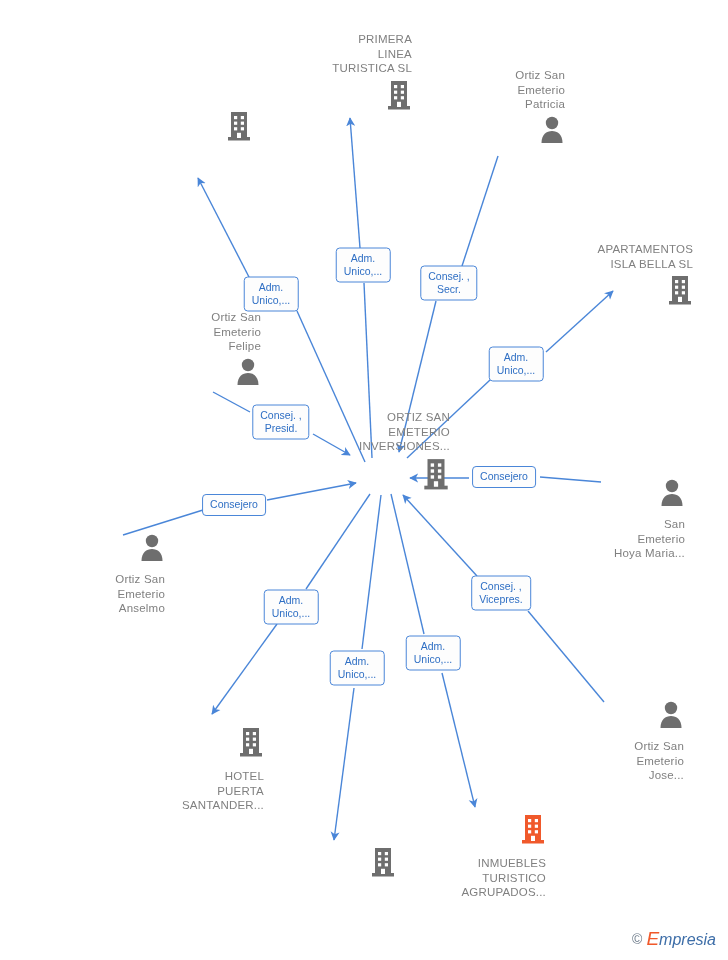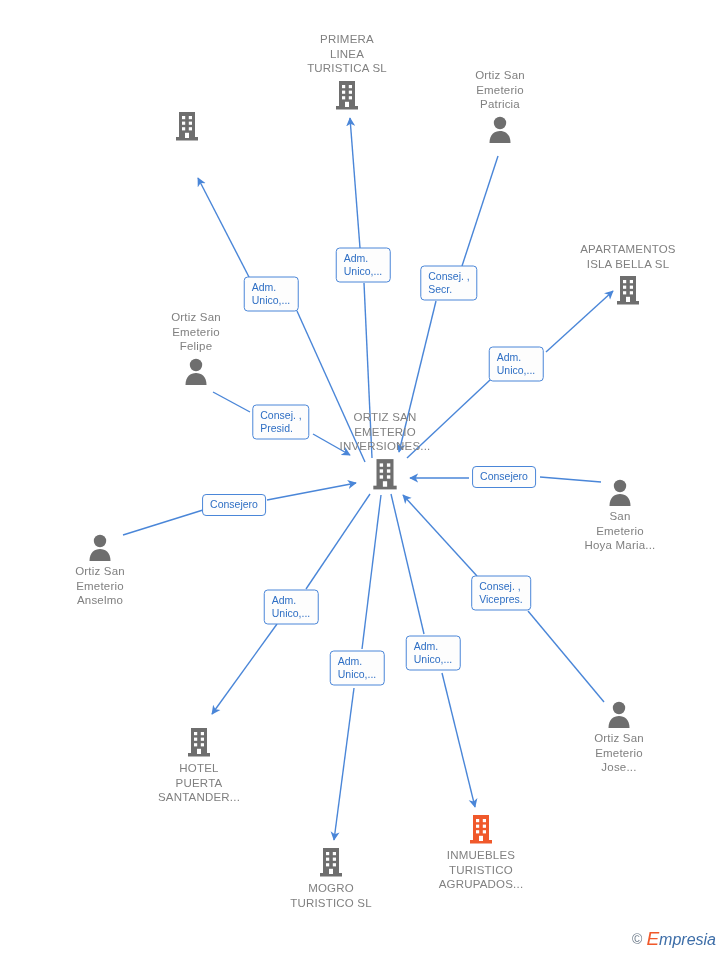--- a/index.html
+++ b/index.html
@@ -24,46 +24,47 @@
     position: absolute;
     left: 0; top: 0;
     width: 728px;
     height: 960px;
     pointer-events: none;
   }
   .node {
     position: absolute;
     width: 130px;
     margin-left: -65px;
-    text-align: center;
+    text-align: right;
     color: #808080;
     font-size: 11.5px;
     line-height: 14.5px;
     letter-spacing: 0.2px;
   }
   .node .glyph {
     display: block;
     line-height: 0;
   }
   .node .caption {
     display: block;
     white-space: pre-line;
   }
-  .node.below .caption { margin-top: 3px; }
+  .node.below .caption { margin-top: 11px; }
   .node.above .caption { margin-bottom: 3px; }
 
   .edge-label {
     position: absolute;
     border: 1.3px solid #4a86d8;
     border-radius: 4px;
     background: #fdfdfd;
     color: #2f6fc4;
     font-size: 10.5px;
     line-height: 13px;
     padding: 3px 7px 4px 7px;
+    text-align: center;
     white-space: pre-line;
     transform: translate(-50%, -50%);
     box-sizing: border-box;
   }
   .watermark {
     position: absolute;
     right: 12px;
     bottom: 10px;
     display: flex;
     align-items: center;
@@ -303,22 +304,20 @@
           <rect x="8" y="6" width="3.2" height="3.2"></rect>
             <rect x="14.8" y="6" width="3.2" height="3.2"></rect>
           <rect x="8" y="11.6" width="3.2" height="3.2"></rect>
             <rect x="14.8" y="11.6" width="3.2" height="3.2"></rect>
           <rect x="8" y="17.2" width="3.2" height="3.2"></rect>
             <rect x="14.8" y="17.2" width="3.2" height="3.2"></rect>
           <rect x="11" y="22.8" width="4" height="5.2"></rect>
         </g>
       </svg>
     </span>
-    <span class="caption">MOGRO
-TURISTICO   SL</span>
   </div>
 
   <div class="node below" style="left:481px; top:813px;">
     <span class="glyph">
       <svg width="26" height="32" viewBox="0 0 26 32" aria-hidden="true">
         <rect x="5" y="2" width="16" height="26" fill="#f0592b"></rect>
         <rect x="2" y="27" width="22" height="3.5" fill="#f0592b"></rect>
         <g fill="#ffffff">
           <rect x="8" y="6" width="3.2" height="3.2"></rect>
             <rect x="14.8" y="6" width="3.2" height="3.2"></rect>

